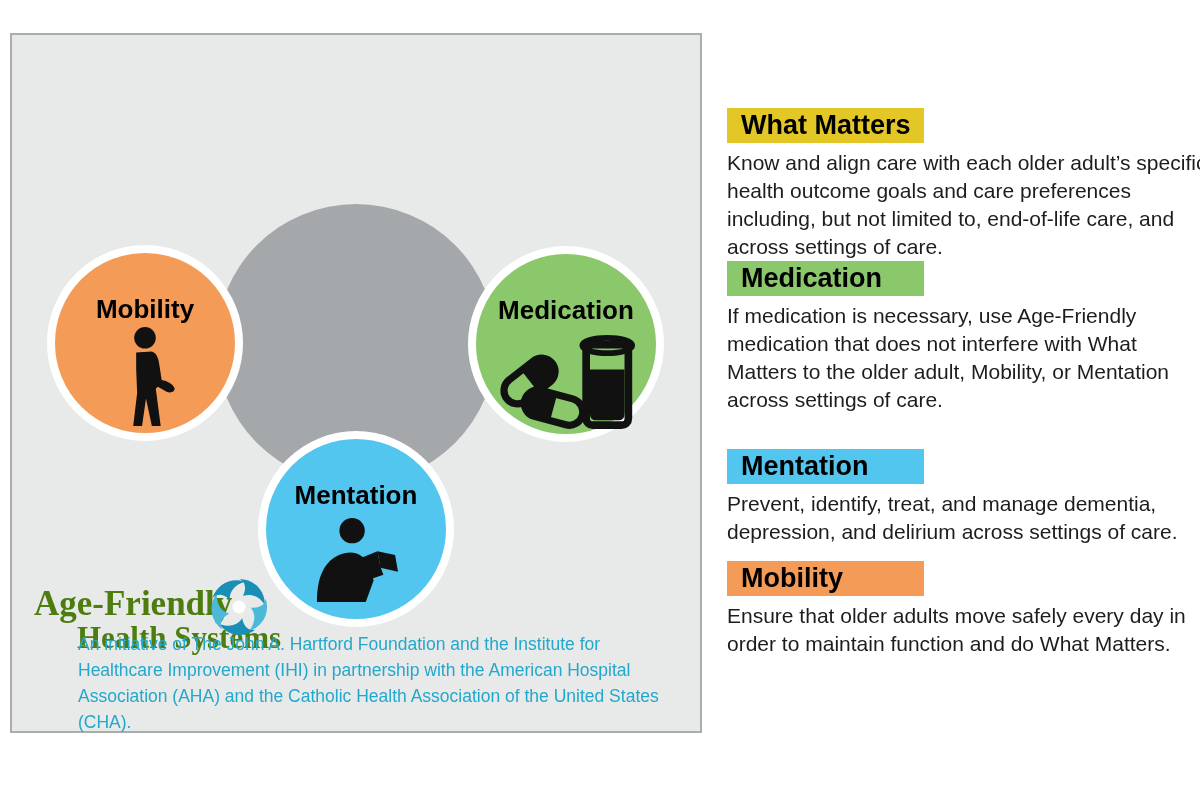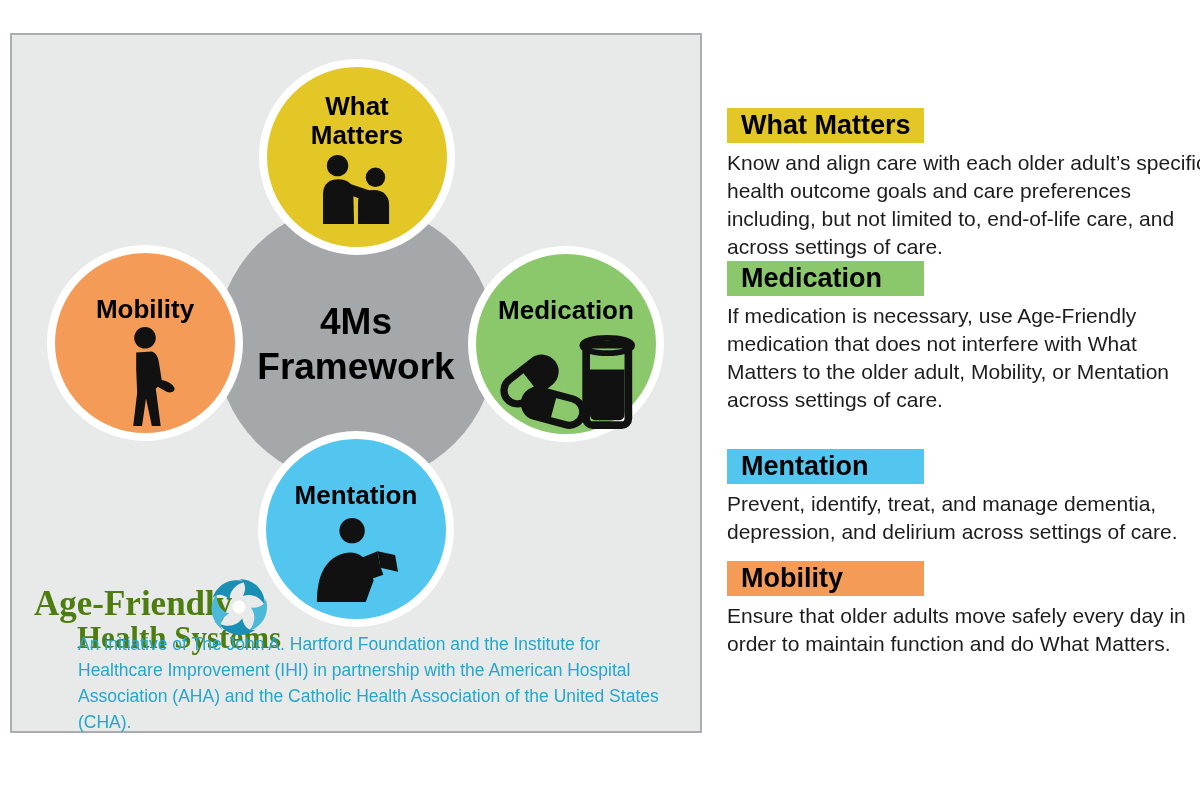--- a/index.html
+++ b/index.html
@@ -62,38 +62,21 @@
   .def p{
     margin:6px 0 0 0;font-size:21px;line-height:28px;color:#1d1d1d;
   }
 </style>
 </head>
 <body>
 
 <div class="panel">
 
   <div class="gray-circle" style="background-color: rgb(165, 168, 171);"></div>
-  <div class="center-label">
-    <div>4Ms</div>
-    <div>Framework</div>
-  </div>
 
-  <div class="m-circle c-what" style="background-color: rgb(226, 199, 39);">
-    <div class="label">
-      <div>What</div>
-      <div>Matters</div>
-    </div>
-    <svg class="icon" width="98" height="70" viewBox="0 0 100 72" style="margin-top:4px">
-      <circle cx="30" cy="12" r="11"></circle>
-      <path d="M15 72 L15 42 C15 30 22 26 31 26 C38 26 43 29 46 34 L47 72 Z"></path>
-      <path d="M41 30 L76 42 L72 53 L39 41 Z"></path>
-      <circle cx="69" cy="24" r="10"></circle>
-      <path d="M51 72 L51 50 C51 41 58 37 67 37 C77 37 83 43 83 52 L83 72 Z"></path>
-    </svg>
-  </div>
 
   <div class="m-circle c-medication" style="background-color: rgb(139, 200, 107);">
     <div class="label">Medication</div>
     <svg class="icon" width="142" height="96" viewBox="0 0 148 100" style="margin-top:8px">
       <ellipse class="outline" cx="117" cy="13" rx="26" ry="8" stroke-width="6"></ellipse>
       <rect class="outline" x="95" y="12" width="44" height="84" rx="7" stroke-width="8"></rect>
       <path d="M99 38 L135 38 L135 85 a6 6 0 0 1 -6 6 L105 91 a6 6 0 0 1 -6 -6 Z"></path>
       <g transform="rotate(-38 36 50)">
         <rect class="outline" x="6" y="36" width="60" height="28" rx="14" stroke-width="7.5"></rect>
         <path d="M36 36 L52 36 a14 14 0 0 1 0 28 L36 64 Z"></path>

